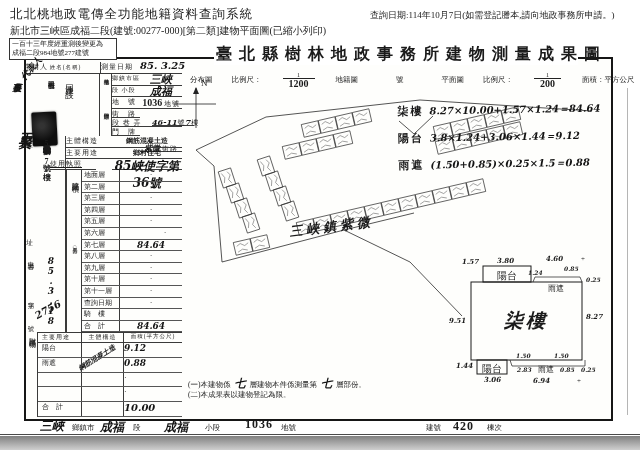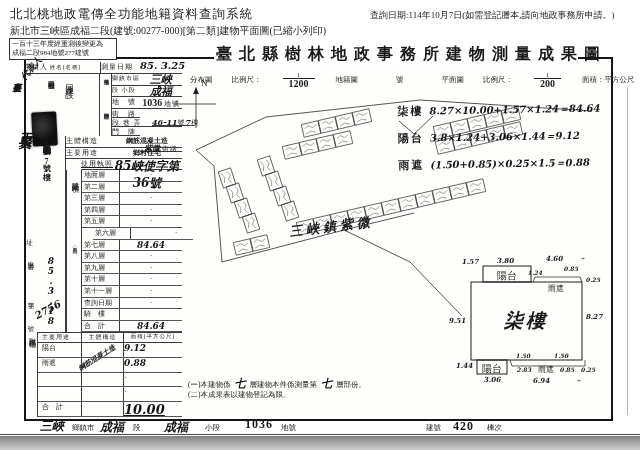--- a/index.html
+++ b/index.html
@@ -133,21 +133,21 @@
   <div class="cell bb" style="left:88px;top:61px;width:70px;height:9px;"><span class="lab">段 巷 弄</span></div>
   <div class="cell bb" style="left:88px;top:70px;width:28px;height:9px;"><span class="lab">門　牌</span></div>
   <div class="cell bb" style="left:116px;top:60px;width:42px;height:9px;text-align:right;white-space:nowrap;margin-left:12px;">
     <span class="hw" style="font-size:8px;">46-11</span><span class="lab">號</span><span class="hw" style="font-size:8px;">7</span><span class="lab">樓</span>
   </div>
 
   <div class="cell bb" style="left:42px;top:79px;width:46px;height:12px;"><span class="lab">主體構造</span></div>
   <div class="cell bb val" style="left:88px;top:79px;width:70px;height:12px;font-weight:bold;">鋼筋混凝土造</div>
   <div class="cell bb" style="left:42px;top:91px;width:46px;height:11px;"><span class="lab">主要用途</span></div>
   <div class="cell bb val" style="left:88px;top:91px;width:70px;height:11px;font-weight:bold;">鄉村住宅</div>
-  <div class="cell bb" style="left:57px;top:102px;width:46px;height:11px;text-decoration:underline;"><span class="lab">使用執照</span></div>
+  <div class="cell bb" style="left:26px;top:102px;width:46px;height:11px;text-decoration:underline;"><span class="lab">使用執照</span></div>
   <div class="cell bb val hw" style="left:88px;top:101px;width:70px;height:12px;font-size:12px;">85峽使字第36號</div>
 
   <div class="cell br" style="left:0;top:79px;width:42px;height:116px;">
     <span class="lab" style="position:absolute;left:2px;top:4px;">住</span>
     <span class="lab" style="position:absolute;left:2px;top:102px;">址</span>
     <div class="vtext" style="position:absolute;left:16px;top:3px;font-size:8px;letter-spacing:0;font-weight:bold;">台北縣中和市景安路50號7樓</div>
   </div>
 
   <div class="cell br" style="left:0;top:195px;width:42px;height:80px;">
     <div class="vtext lab" style="position:absolute;left:2px;top:4px;font-size:6.5px;">申請書</div>
@@ -184,21 +184,21 @@
       <span class="fv" style="font-size: 8px;">·</span>
     </div>
     <div class="frow" style="top: 147.8px; height: 11.6px; left: 58px; width: 100px;">
       <span class="fl">第四層</span>
       <span class="fv" style="font-size: 8px;">·</span>
     </div>
     <div class="frow" style="top: 159.4px; height: 11.6px; left: 58px; width: 100px;">
       <span class="fl">第五層</span>
       <span class="fv" style="font-size: 8px;">·</span>
     </div>
-    <div class="frow" style="top: 171px; height: 11.6px; left: 69px; width: 100px; gap: 28px;">
+    <div class="frow" style="top: 171px; height: 11.6px; left: 58px; width: 100px; gap: 28px;">
       <span class="fl">第六層</span>
       <span class="fv" style="font-size: 8px;">·</span>
     </div>
     <div class="frow" style="top: 182.6px; height: 11.6px; left: 58px; width: 100px;">
       <span class="fl">第七層</span>
       <span class="fv hw" style="font-size: 9px;">84.64</span>
     </div>
     <div class="frow" style="top: 194.2px; height: 11.6px; left: 58px; width: 100px;">
       <span class="fl">第八層</span>
       <span class="fv" style="font-size: 8px;">·</span>
@@ -243,21 +243,21 @@
       <span class="aa" style="font-size: 8px;">·</span>
     </div>
     <div class="arow" style="top: 330.4px; height: 14.8px;">
       <span class="au"></span>
       <span class="as"></span>
       <span class="aa" style="font-size: 8px;">·</span>
     </div>
     <div class="arow" style="top: 345.2px; height: 14.8px;">
       <span class="au">合　計</span>
       <span class="as"></span>
-      <span class="aa hw" style="font-size: 13px; text-decoration: underline;">10.00</span>
+      <span class="aa hw" style="font-size: 10px;">10.00</span>
     </div>
   </div>
 
 <svg class="abs" style="left:160px;top:55px;" width="472" height="365" viewBox="160 55 472 365">
 
   <g stroke="#222" stroke-width="0.8" fill="none">
     <line x1="174" y1="104" x2="216" y2="104"></line>
     <line x1="196" y1="88" x2="196" y2="128"></line>
     <path d="M193,94 L196,87 L199,94" fill="#222" stroke="none"></path>
   </g>

